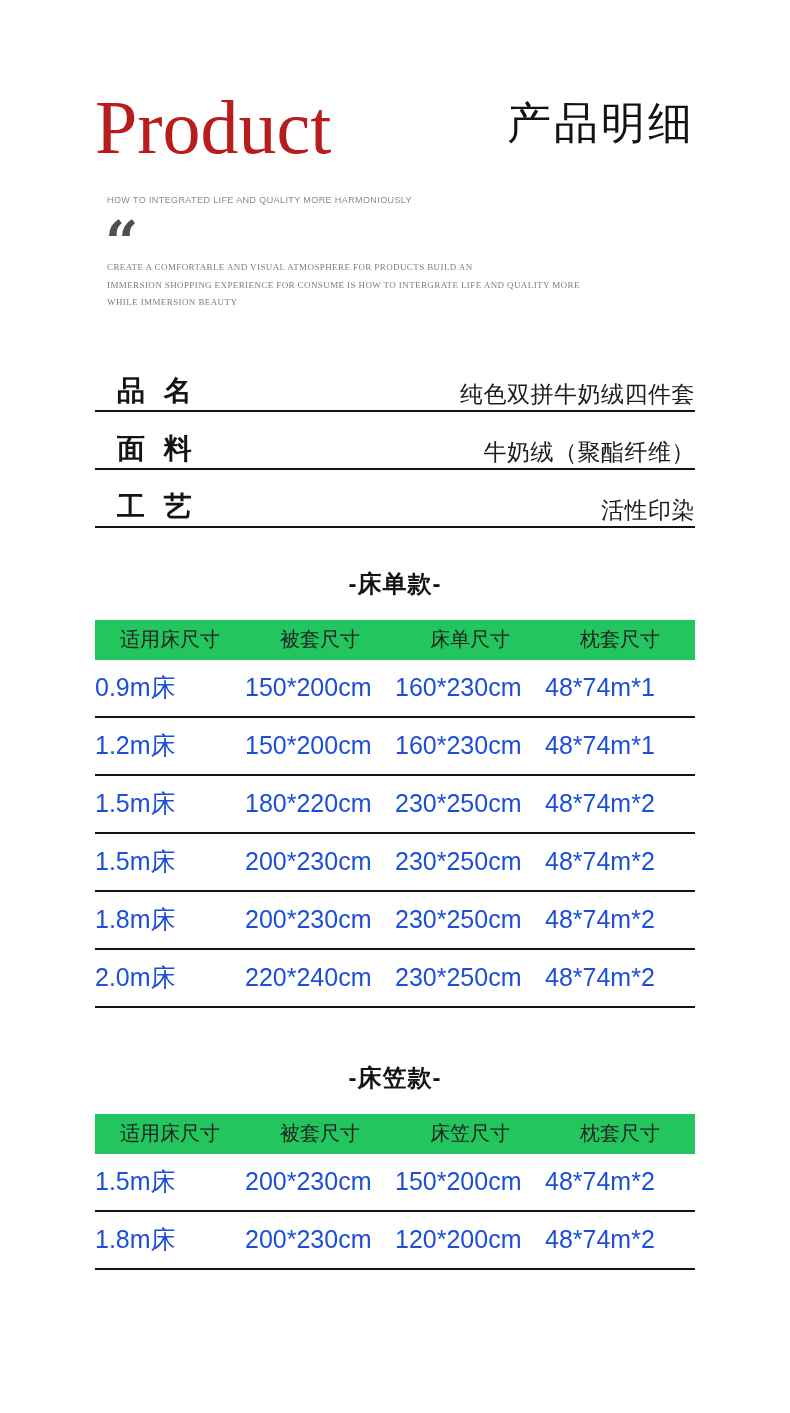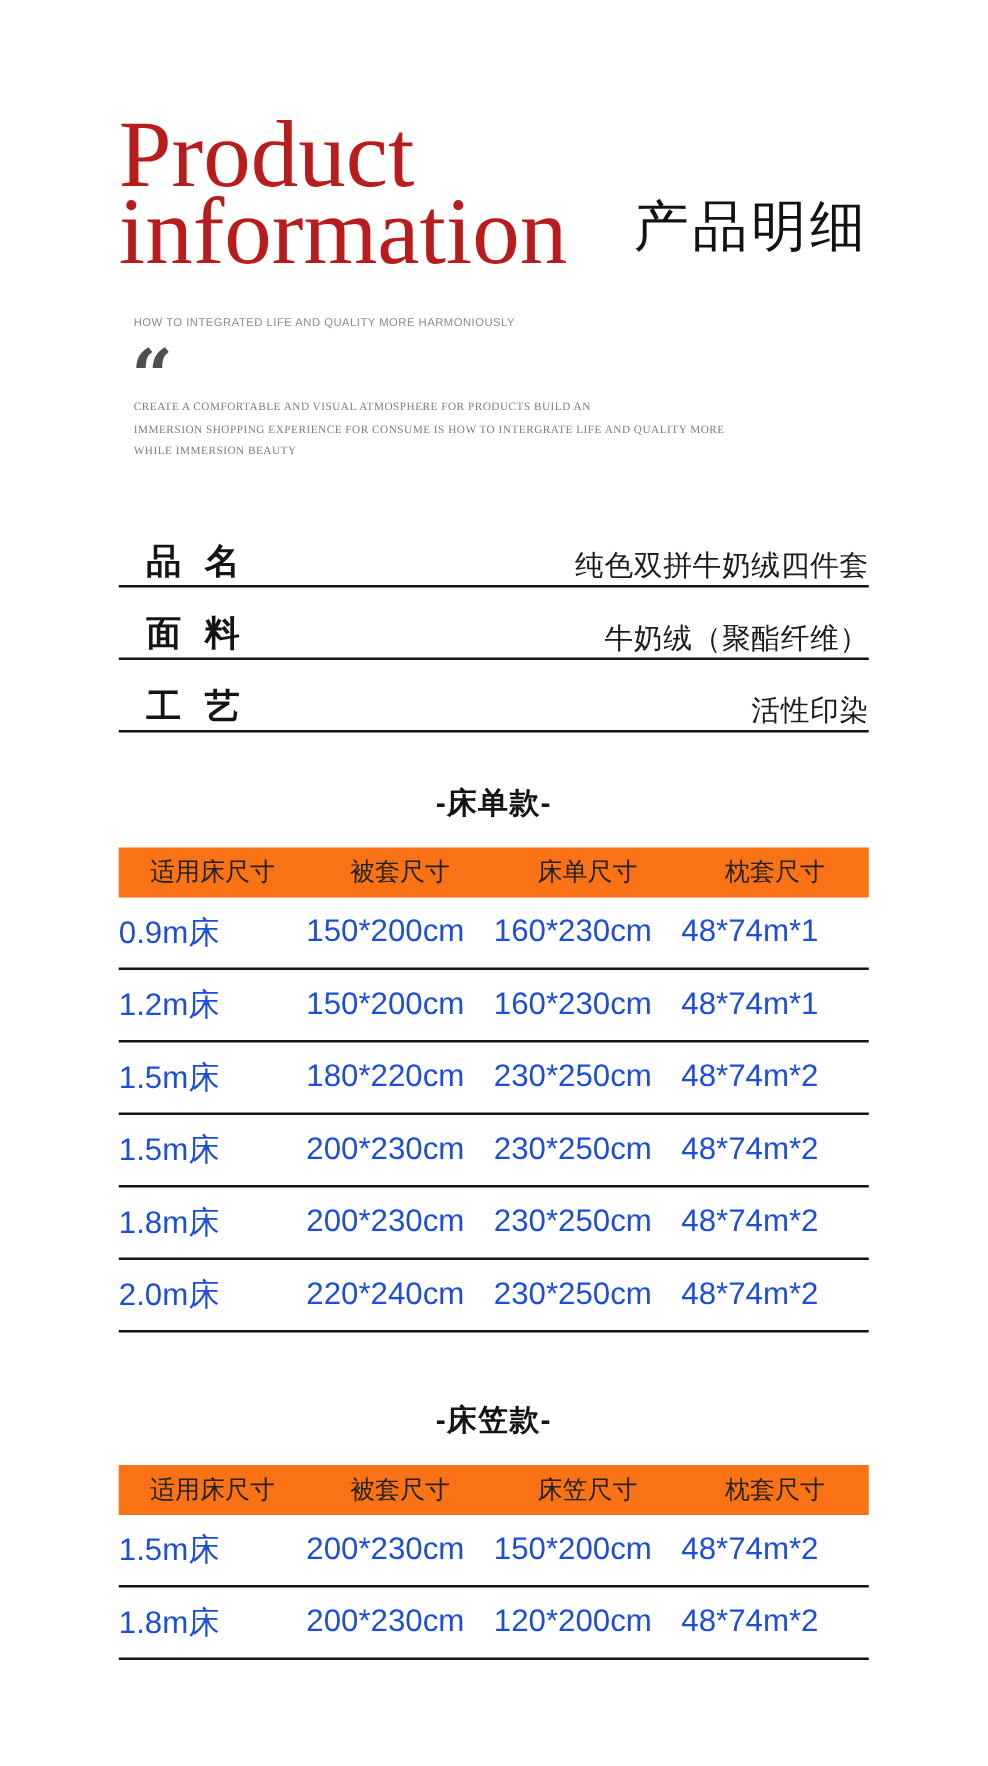--- a/index.html
+++ b/index.html
@@ -47,39 +47,38 @@
   
   .section-title{
     text-align:center;font-size:24px;font-weight:bold;color:#141414;
     letter-spacing:1px;
   }
   .st-1{margin-top:40px;}
   .st-2{margin-top:54px;}
   .size-table{margin-top:20px;}
   .t-head{
     display:grid;grid-template-columns:repeat(4,1fr);
-    background:#f97316;height:40px;align-items:center;
+    background:#22c55e;height:40px;align-items:center;
     text-align:center;font-size:20px;color:#222222;font-weight:500;
   }
   .t-row{
     display:grid;grid-template-columns:repeat(4,1fr);
     height:56px;align-items:center;border-bottom:2px solid #141414;
     text-align:left;font-size:25px;color:#1d4ed8;
   }
   .t-cell{white-space:nowrap;}
 </style>
 </head>
 <body>
 
 <div class="page">
 
   <div class="title-row">
     <div class="title-en">
       <div>Product</div>
-      <div>information</div>
     </div>
     <div class="title-cn">产品明细</div>
   </div>
 
   <div class="tagline">HOW TO INTEGRATED LIFE AND QUALITY MORE HARMONIOUSLY</div>
 
   <div class="quote-mark">“</div>
 
   <div class="quote-text">
     <div>CREATE A COMFORTABLE AND VISUAL ATMOSPHERE FOR PRODUCTS BUILD AN</div>

